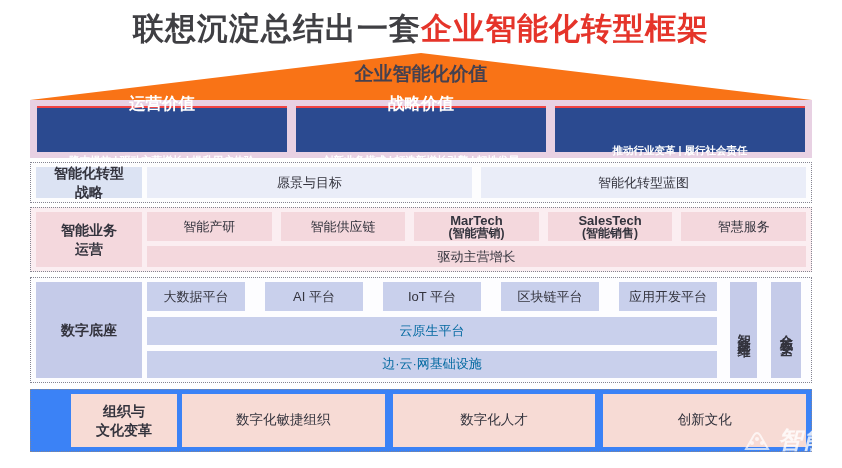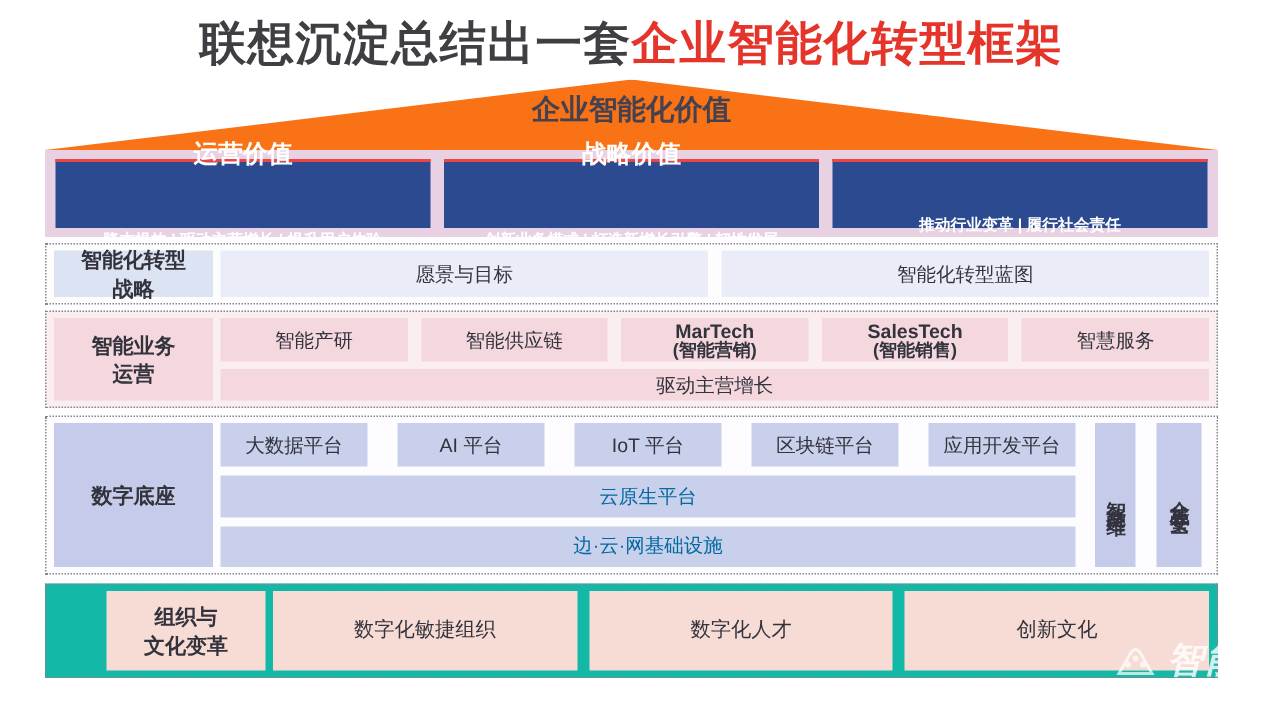--- a/index.html
+++ b/index.html
@@ -53,21 +53,21 @@
   .row-foundation .fgrid{flex:1;display:flex;flex-direction:column;gap:6px;}
   .row-foundation .frow{display:flex;gap:20px;height:29px;}
   .row-foundation .cell{background:#c9d0ec;flex:1 1 0;}
   .row-foundation .fbar{flex:1;background:#c9d0ec;display:flex;align-items:center;justify-content:center;
     font-size:13px;font-weight:500;color:#0369a1;}
   .vcol{writing-mode:vertical-rl;text-orientation:upright;display:flex;align-items:center;justify-content:center;
     background:#c5cbe9;font-size:13px;font-weight:600;color:#33333d;letter-spacing:3px;}
   .vcol.c1{flex:0 0 27px;margin-left:8px;}
   .vcol.c2{flex:0 0 30px;margin-left:9px;margin-right:5px;}
 
-  .row-culture{top:389px;height:63px;background:#14b8a6;padding-left:40px;}
+  .row-culture{top:389px;height:63px;background:#3b82f6;padding-left:40px;}
   .row-culture .rlabel{background:#f7dbd5;}
   .row-culture .cells{flex:1;display:flex;gap:8px;}
   .row-culture .cell{background:#f7dbd5;flex:1 1 0;font-size:13.5px;}
 
   
   .watermark{position:absolute;right:12px;bottom:12px;display:flex;align-items:center;gap:6px;
     color:rgba(255,255,255,0.72);pointer-events:none;}
   .watermark .wm-text{font-size:24px;font-weight:900;font-style:italic;letter-spacing:2px;
     text-shadow:0 0 1px rgba(255,255,255,0.3);}
 </style>

